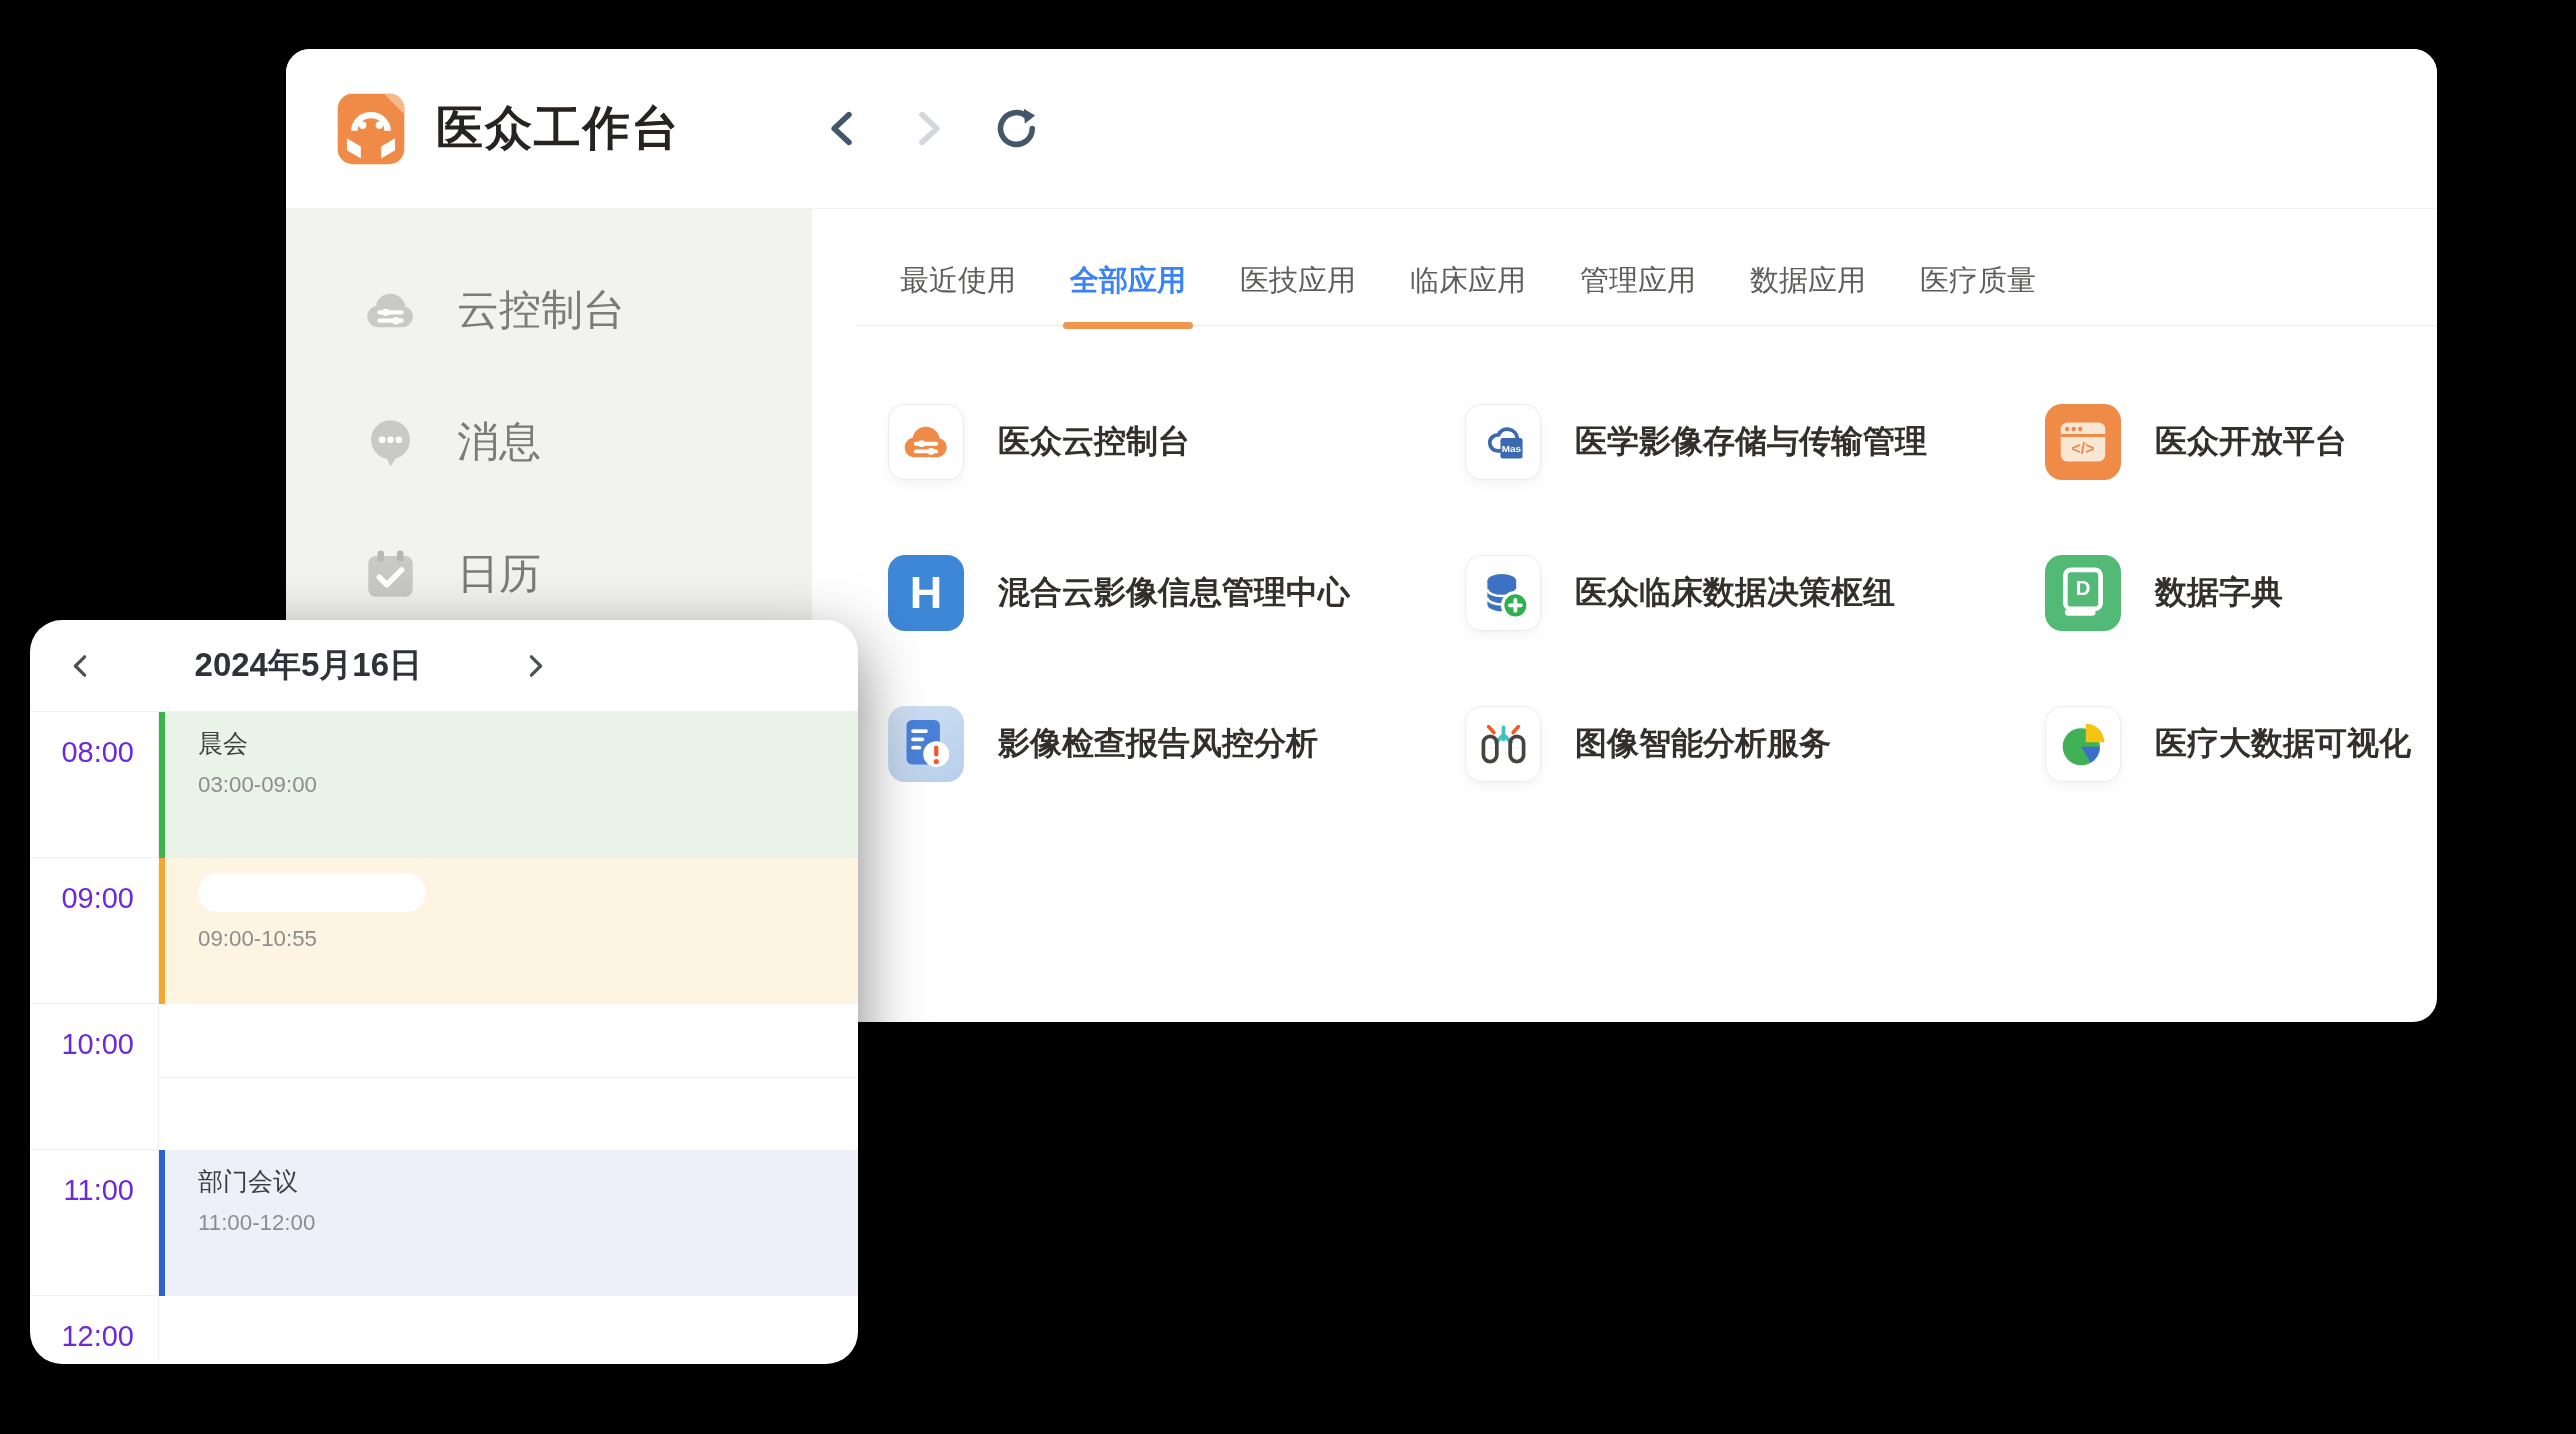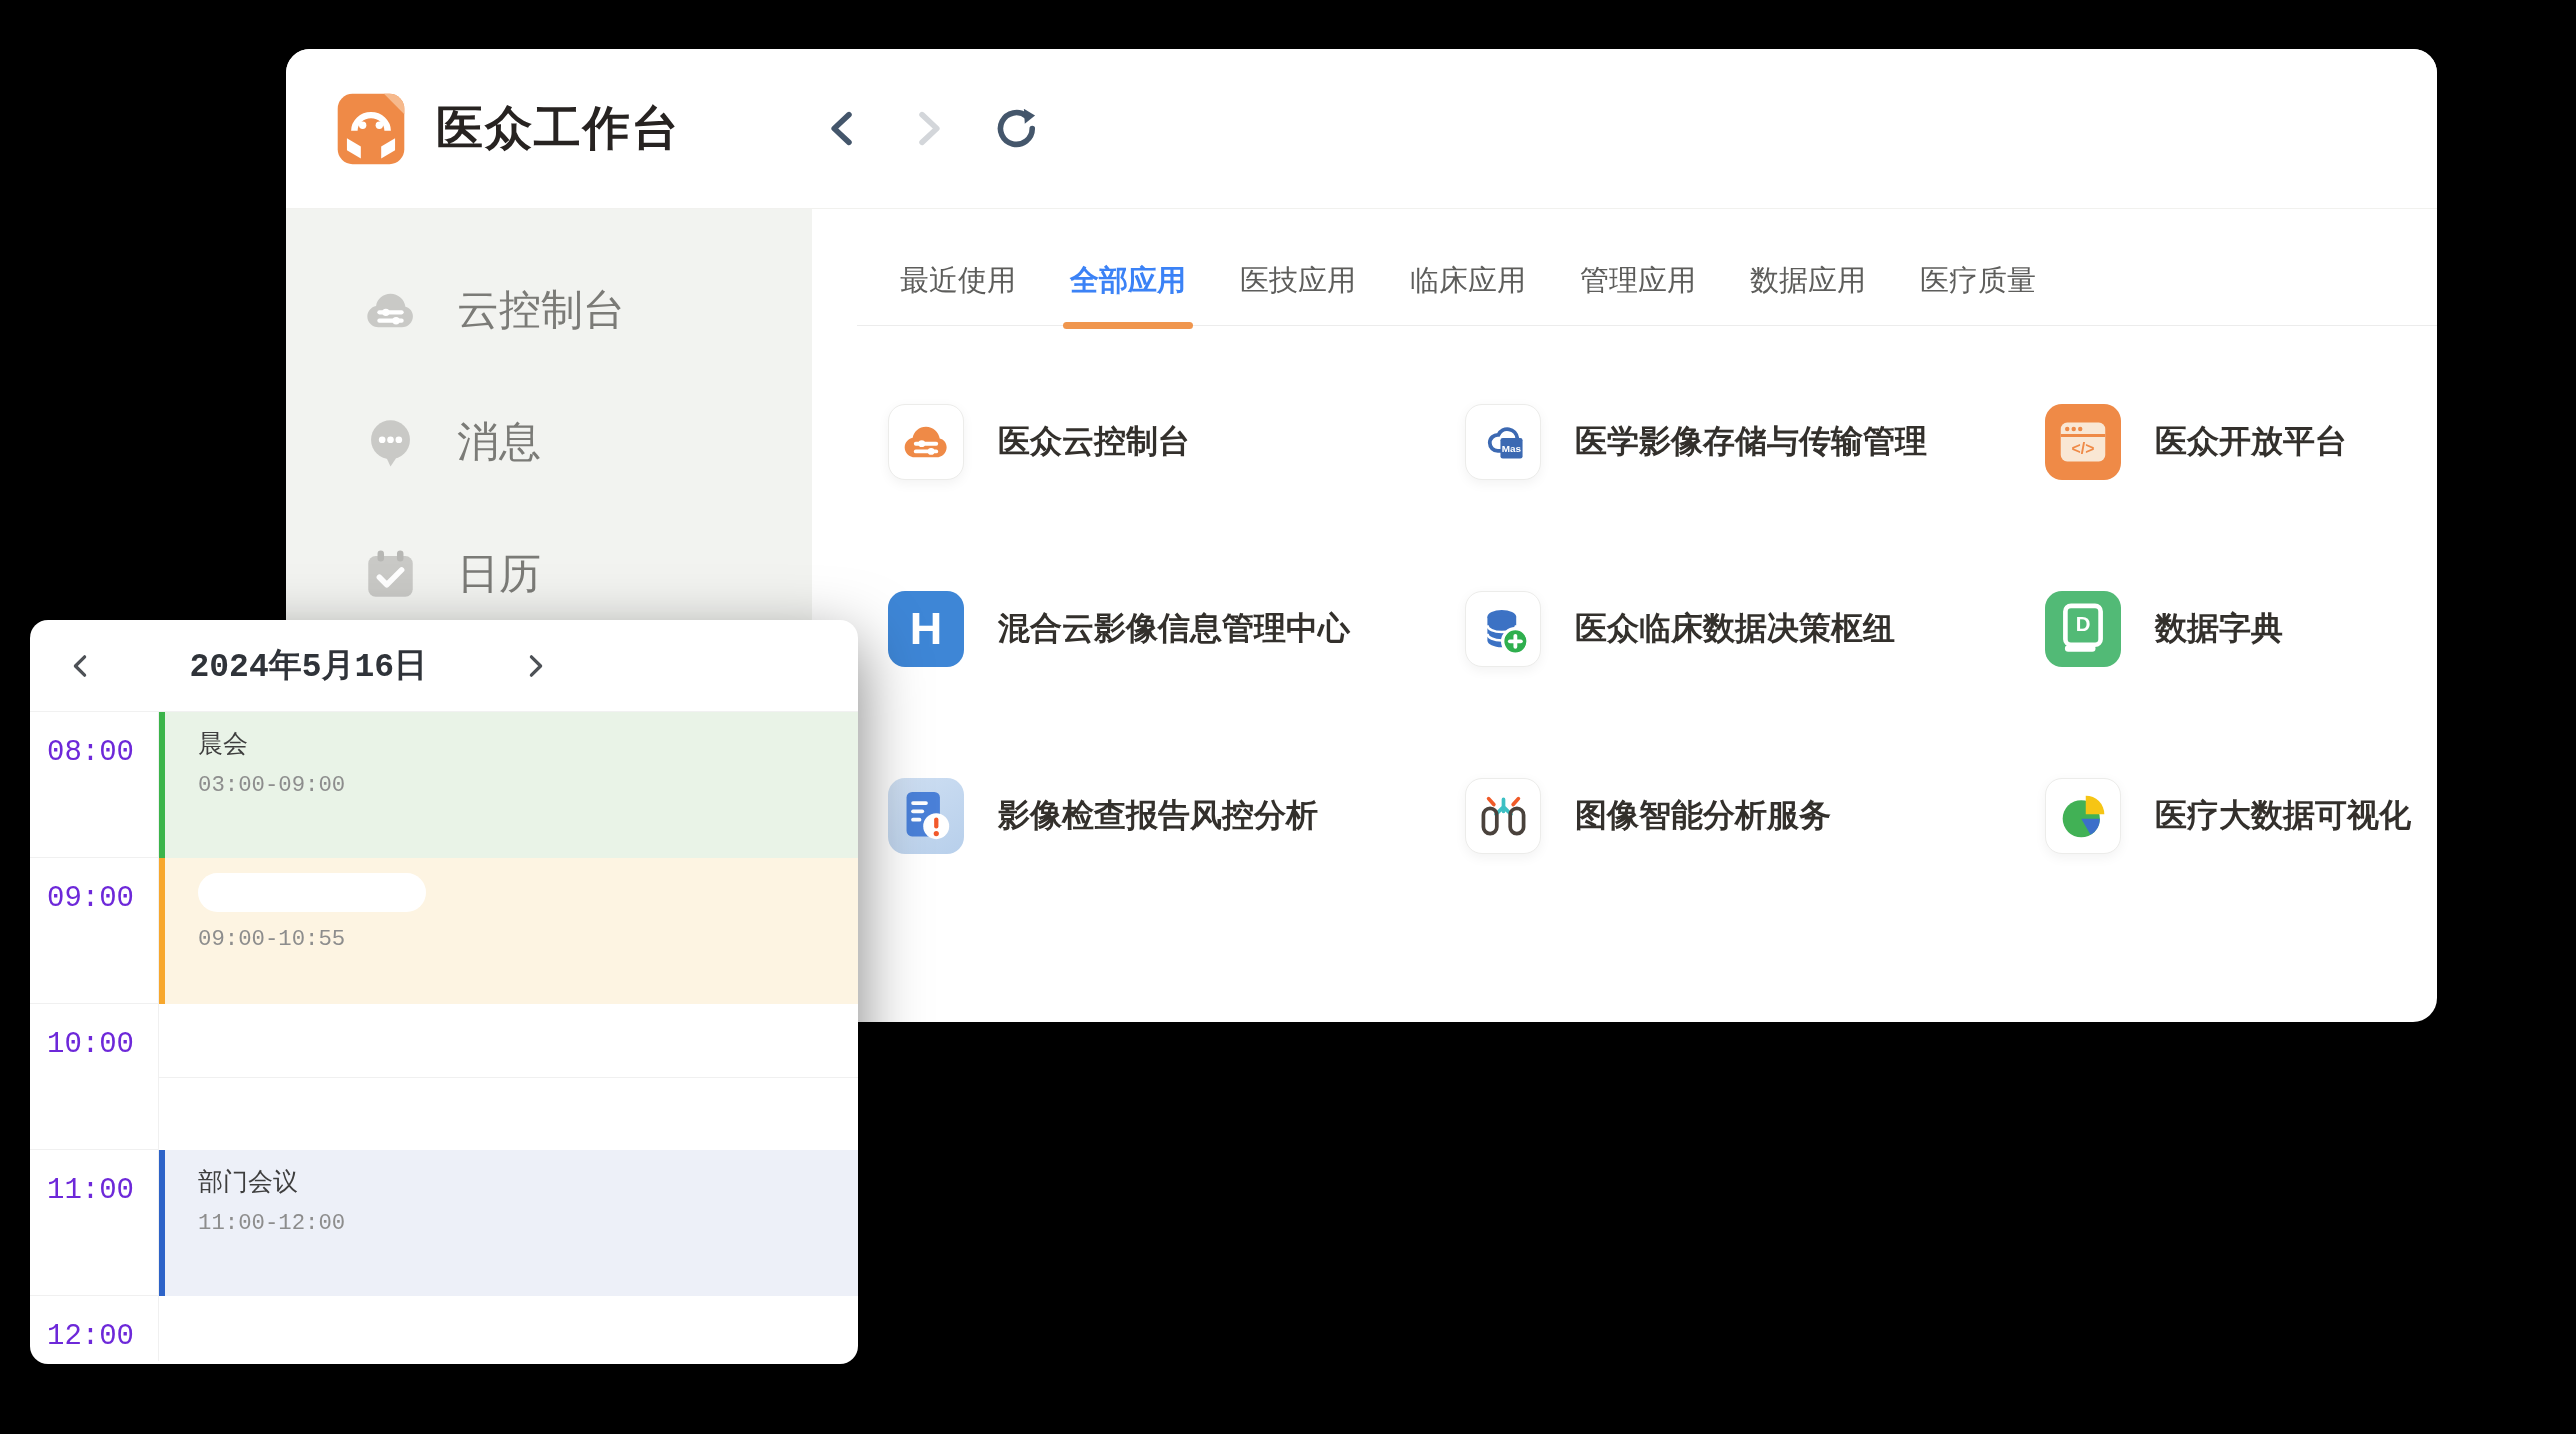--- a/index.html
+++ b/index.html
@@ -27,35 +27,35 @@
   .side-label{font-size:42px;color:#7b7b77;}
 
   
   .content{flex:1;min-width:0;padding:52px 0 0 45px;}
   .tabs{display:flex;gap:54px;border-bottom:1.9px solid #ececec;padding-left:43px;}
   .tab{font-size:29px;color:#5d5d5b;padding-bottom:24px;position:relative;white-space:nowrap;cursor:pointer;}
   .tab.active{color:#3b82f6;font-weight:700;}
   .tab.active::after{content:"";position:absolute;left:-7.4px;right:-7.4px;bottom:-3.7px;height:6.5px;
                      border-radius:3.7px;background:#f0964e;}
 
-  .grid{margin:78px 0 0 31px;display:grid;grid-template-columns:577px 580px auto;row-gap:111px;}
+  .grid{margin:78px 0 0 31px;display:grid;grid-template-columns:577px 580px auto;row-gap:75px;}
   .app{display:flex;align-items:center;gap:34px;cursor:pointer;}
   .tile{width:76px;height:76px;border-radius:17px;flex:none;display:flex;align-items:center;
         justify-content:center;position:relative;overflow:hidden;}
   .t-white{background:#fff;border:1.9px solid #ececea;box-shadow:0 3.7px 11.2px rgba(0,0,0,.05);}
   .t-orange{background:#EF8A47;}
   .t-blue{background:#3E86D6;}
   .t-green{background:#52BA76;}
   .t-bluelight{background:linear-gradient(145deg,#d0e0f3,#b7cfeb);}
   .app-label{font-size:32px;font-weight:600;color:#33302c;white-space:nowrap;}
   .h-glyph{font-size:45px;font-weight:700;color:#fff;}
 
   
   .calendar{position:absolute;left:30px;top:620px;width:828px;height:744px;background:#fff;
-            border-radius:18px;overflow:hidden;box-shadow:0 22.3px 65px rgba(0,0,0,.5);font-family:Liberation Mono, monospace;}
+            border-radius:32px;overflow:hidden;box-shadow:0 22.3px 65px rgba(0,0,0,.5);}
   .cal-header{height:92px;display:flex;align-items:center;border-bottom:1.9px solid #f1f1f1;}
   .cal-chev{width:56px;height:56px;display:flex;align-items:center;justify-content:center;cursor:pointer;}
   .cal-chev.prev{margin-left:22.3px;}
   .cal-date{width:400px;text-align:center;font-size:33px;font-weight:700;color:#2f3339;}
   .cal-row{display:flex;height:146px;}
   .cal-row.last{height:65px;}
   .cal-time{width:129px;flex:none;border-right:1.9px solid #f0f0f0;border-bottom:1.9px solid #f0f0f0;
             font-size:29px;color:#6d28d9;text-align:right;padding:24px 24px 0 0;}
   .cal-row.last .cal-time{border-bottom:none;}
   .cal-slot{flex:1;position:relative;}

